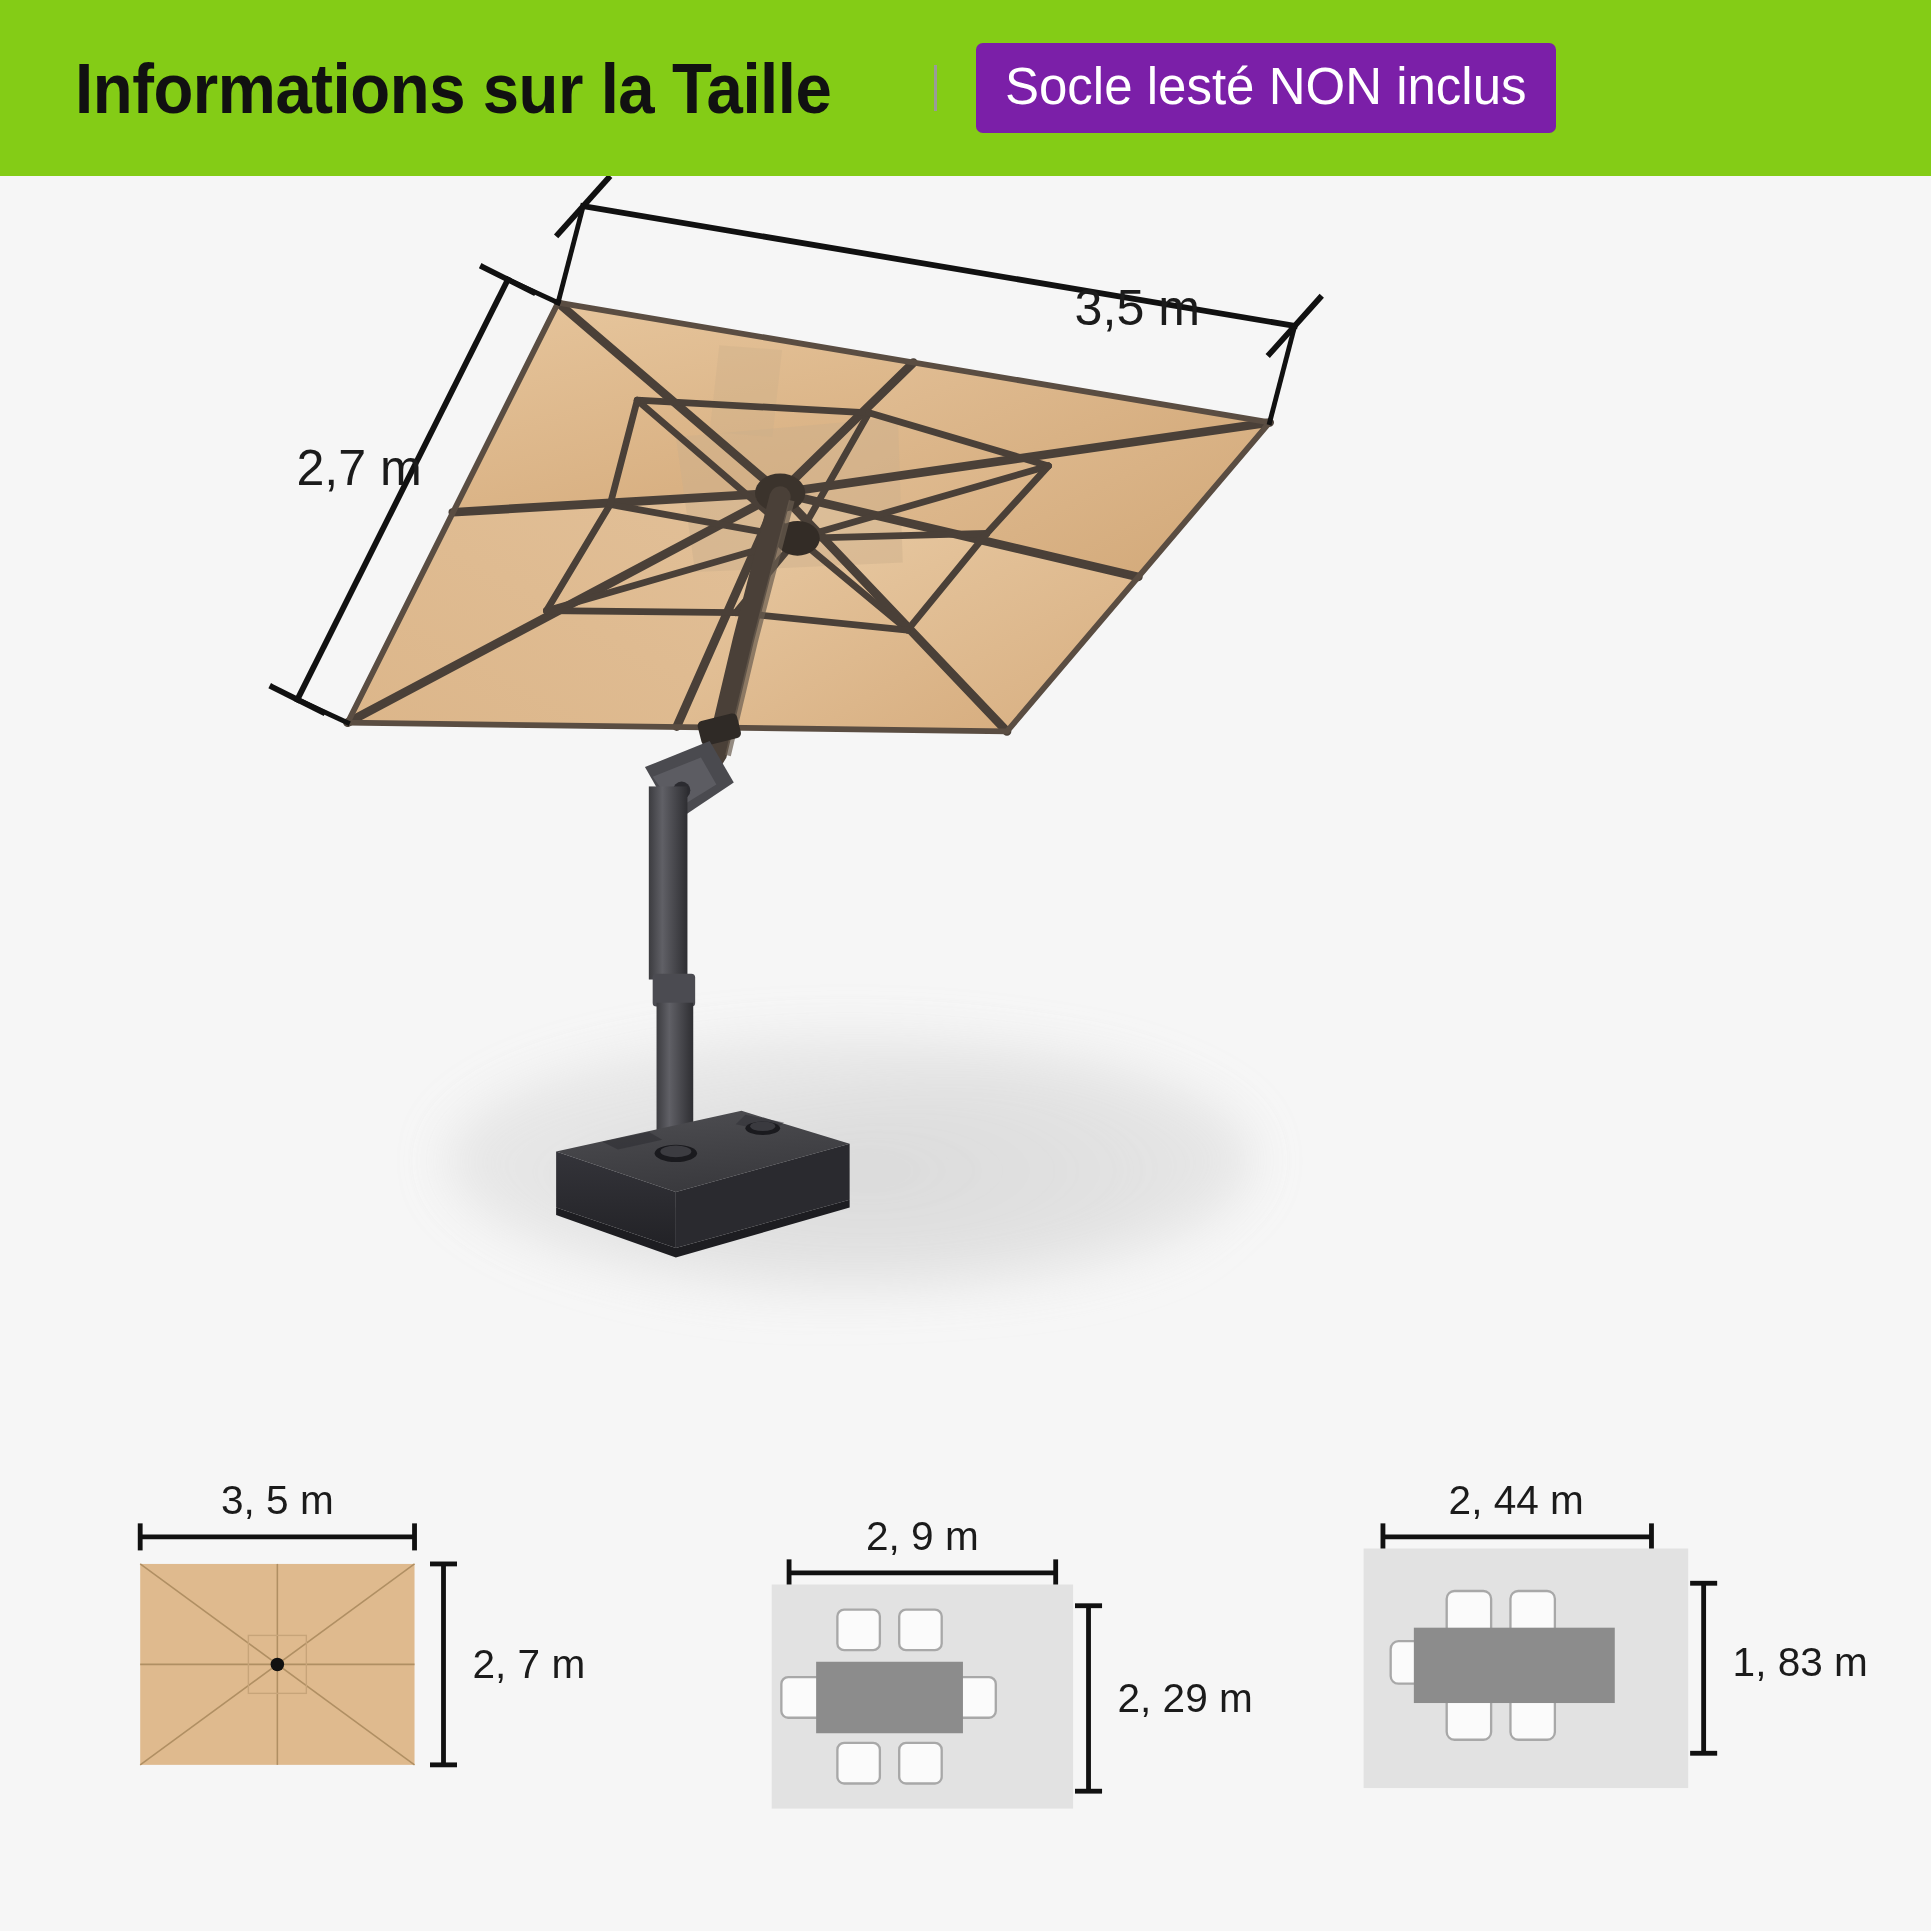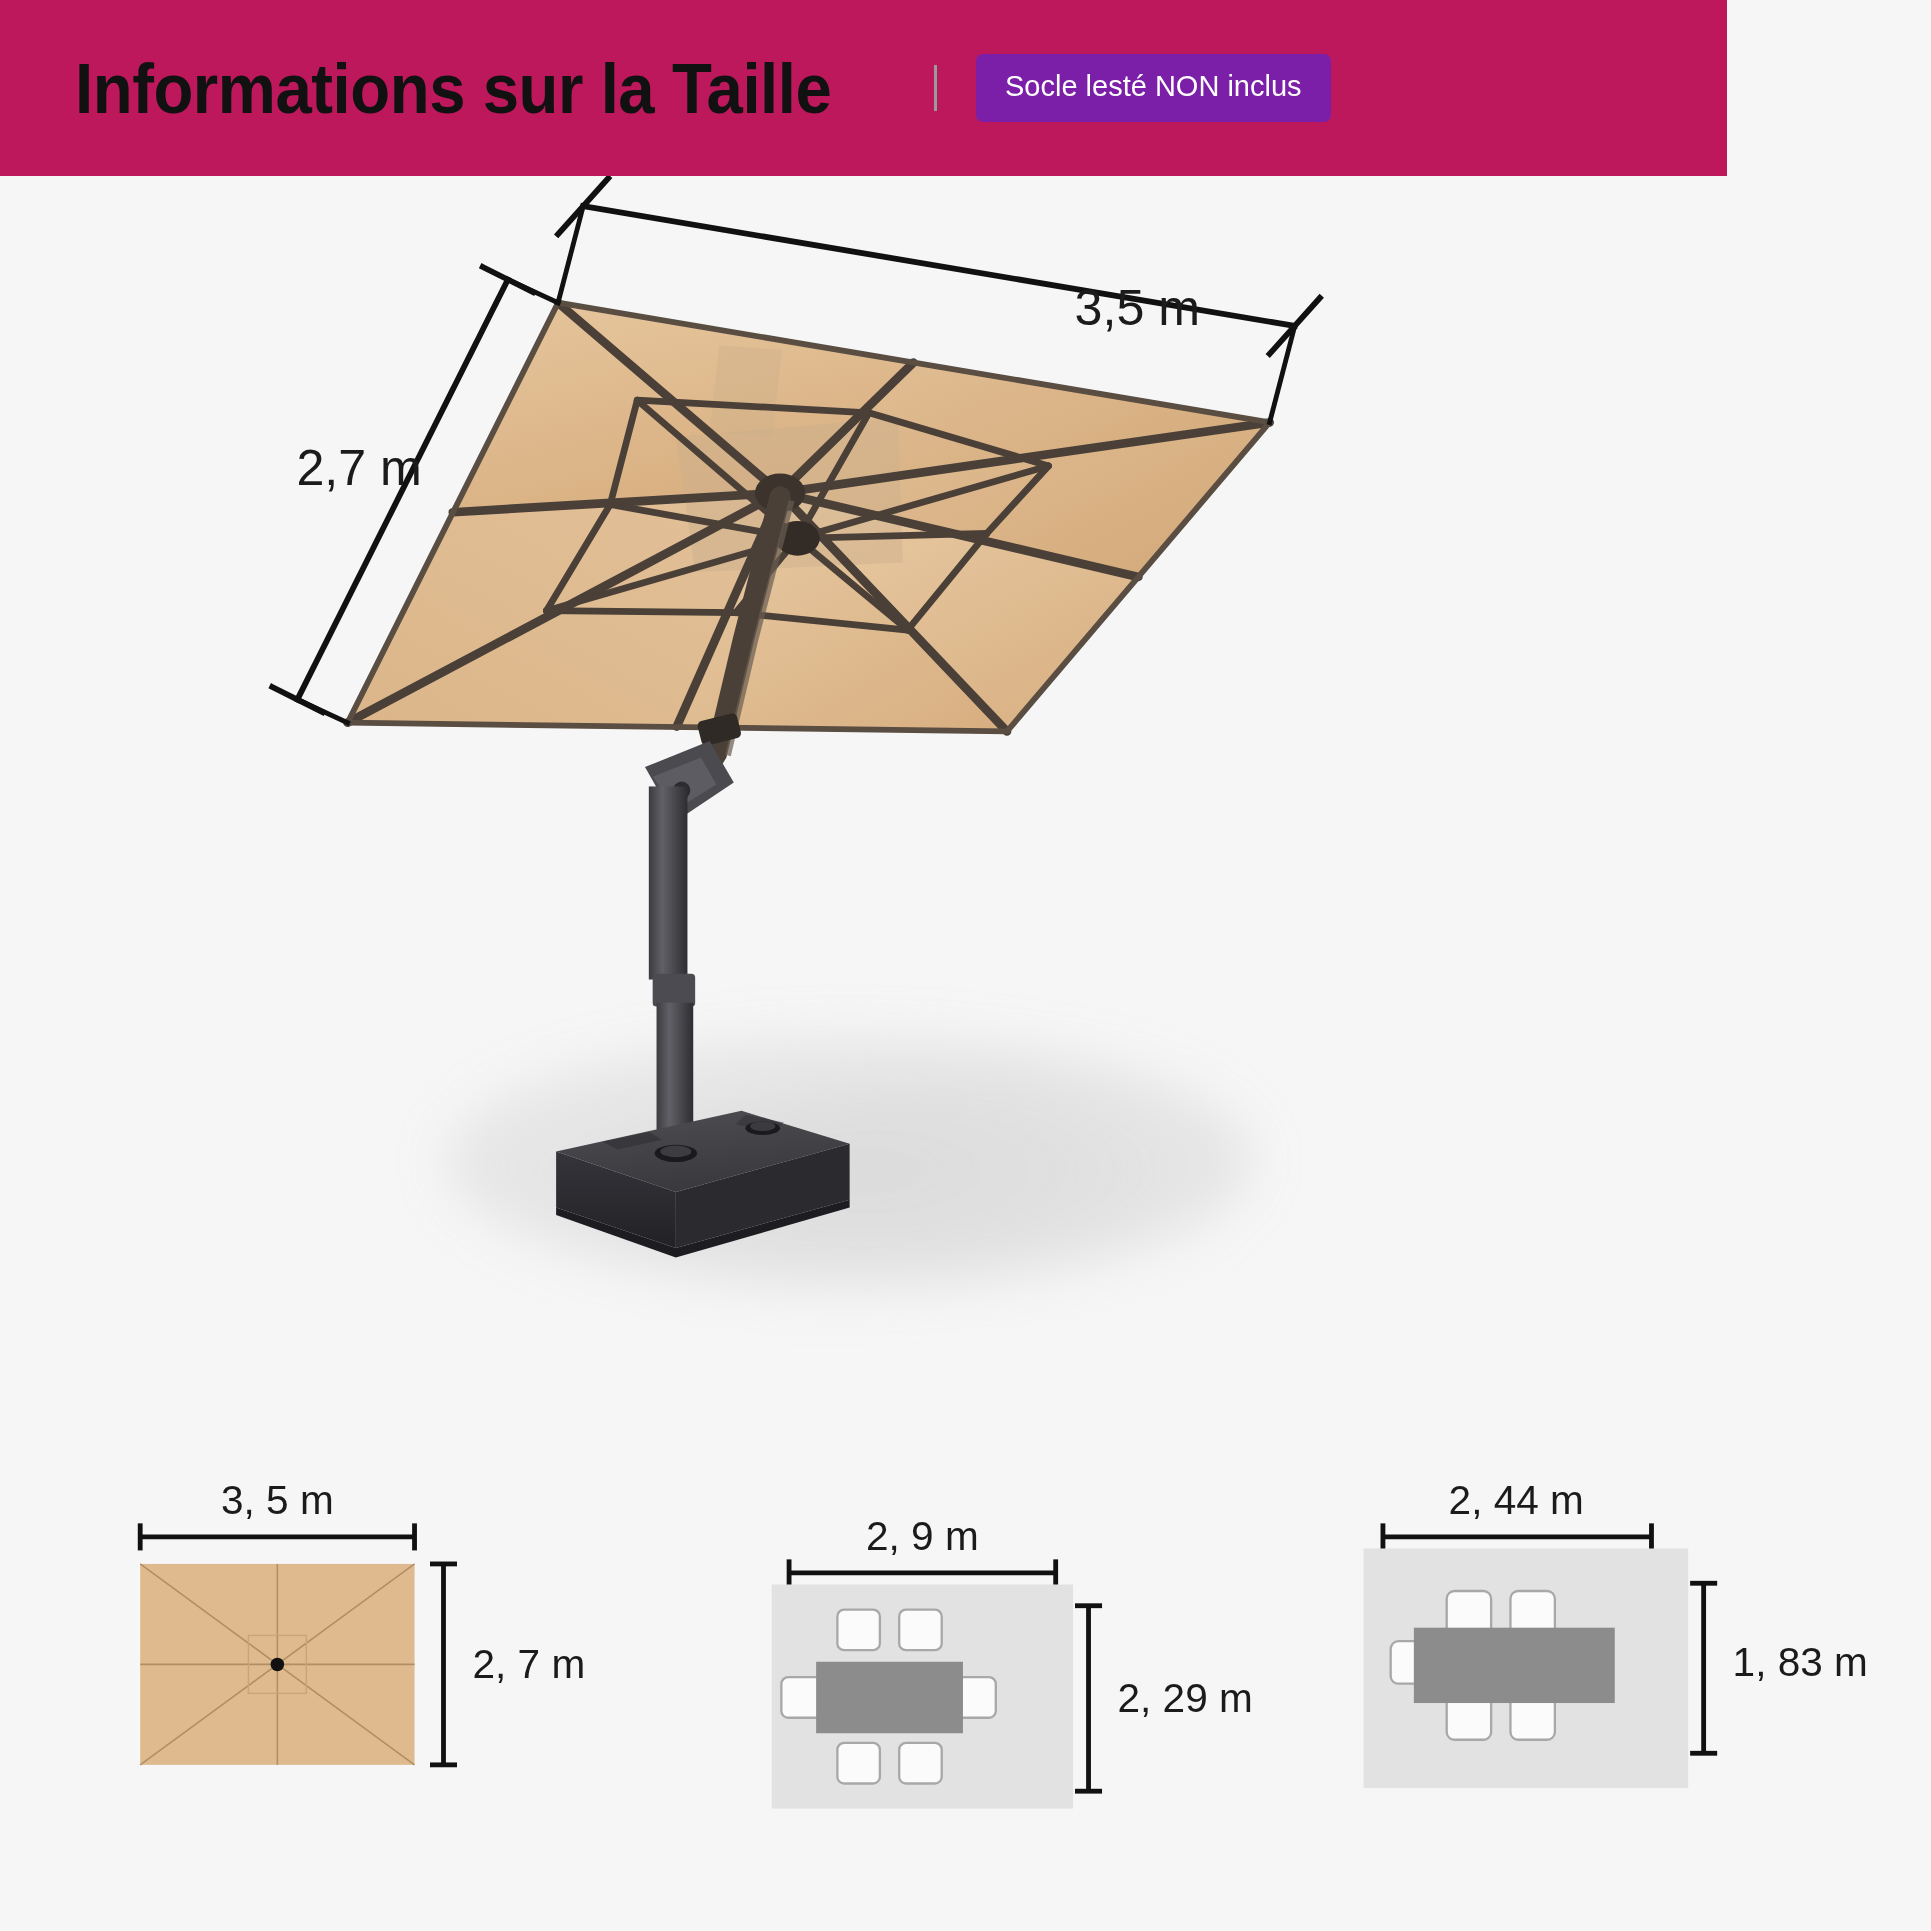--- a/index.html
+++ b/index.html
@@ -8,40 +8,40 @@
     width:1931px;height:1931px;
     background:#f6f6f6;
     font-family:"Liberation Sans","DejaVu Sans",sans-serif;
     overflow:hidden;
     position:relative;
   }
   #page{position:relative;width:1931px;height:1931px;background:#f6f6f6;overflow:hidden;}
 
   
   .header{
-    position:absolute;left:0;top:0;width:1727px;height:176px;
-    background:#be185d;
+    position:absolute;left:0;top:0;width:1931px;height:176px;
+    background:#84cc16;
   }
   .header-inner{
     position:absolute;left:75px;top:0;height:176px;
     display:flex;align-items:center;gap:0;
   }
   .page-title{
     font-size:71px;font-weight:bold;color:#111;
     letter-spacing:-0.5px;white-space:nowrap;
     line-height:1;
     transform:scaleX(0.92);transform-origin:left center;
   }
   .title-divider{
     width:2.9px;height:46px;background:#9a9a9a;
     margin-left:37px;margin-right:39px;flex:none;
   }
   .badge{
     background:#7b1fa8;color:#fff;
-    font-size:29px;font-weight:400;
+    font-size:51px;font-weight:400;
     padding:18.3px 29px 21px 29px;
     border-radius:6.8px;white-space:nowrap;line-height:1;
   }
 
   
   .stage{position:absolute;left:0;top:176px;width:1931px;height:1273px;text-decoration:underline;}
 
   .hero-svg{position:absolute;left:0;top:0;width:1931px;height:1273px;}
 
   

